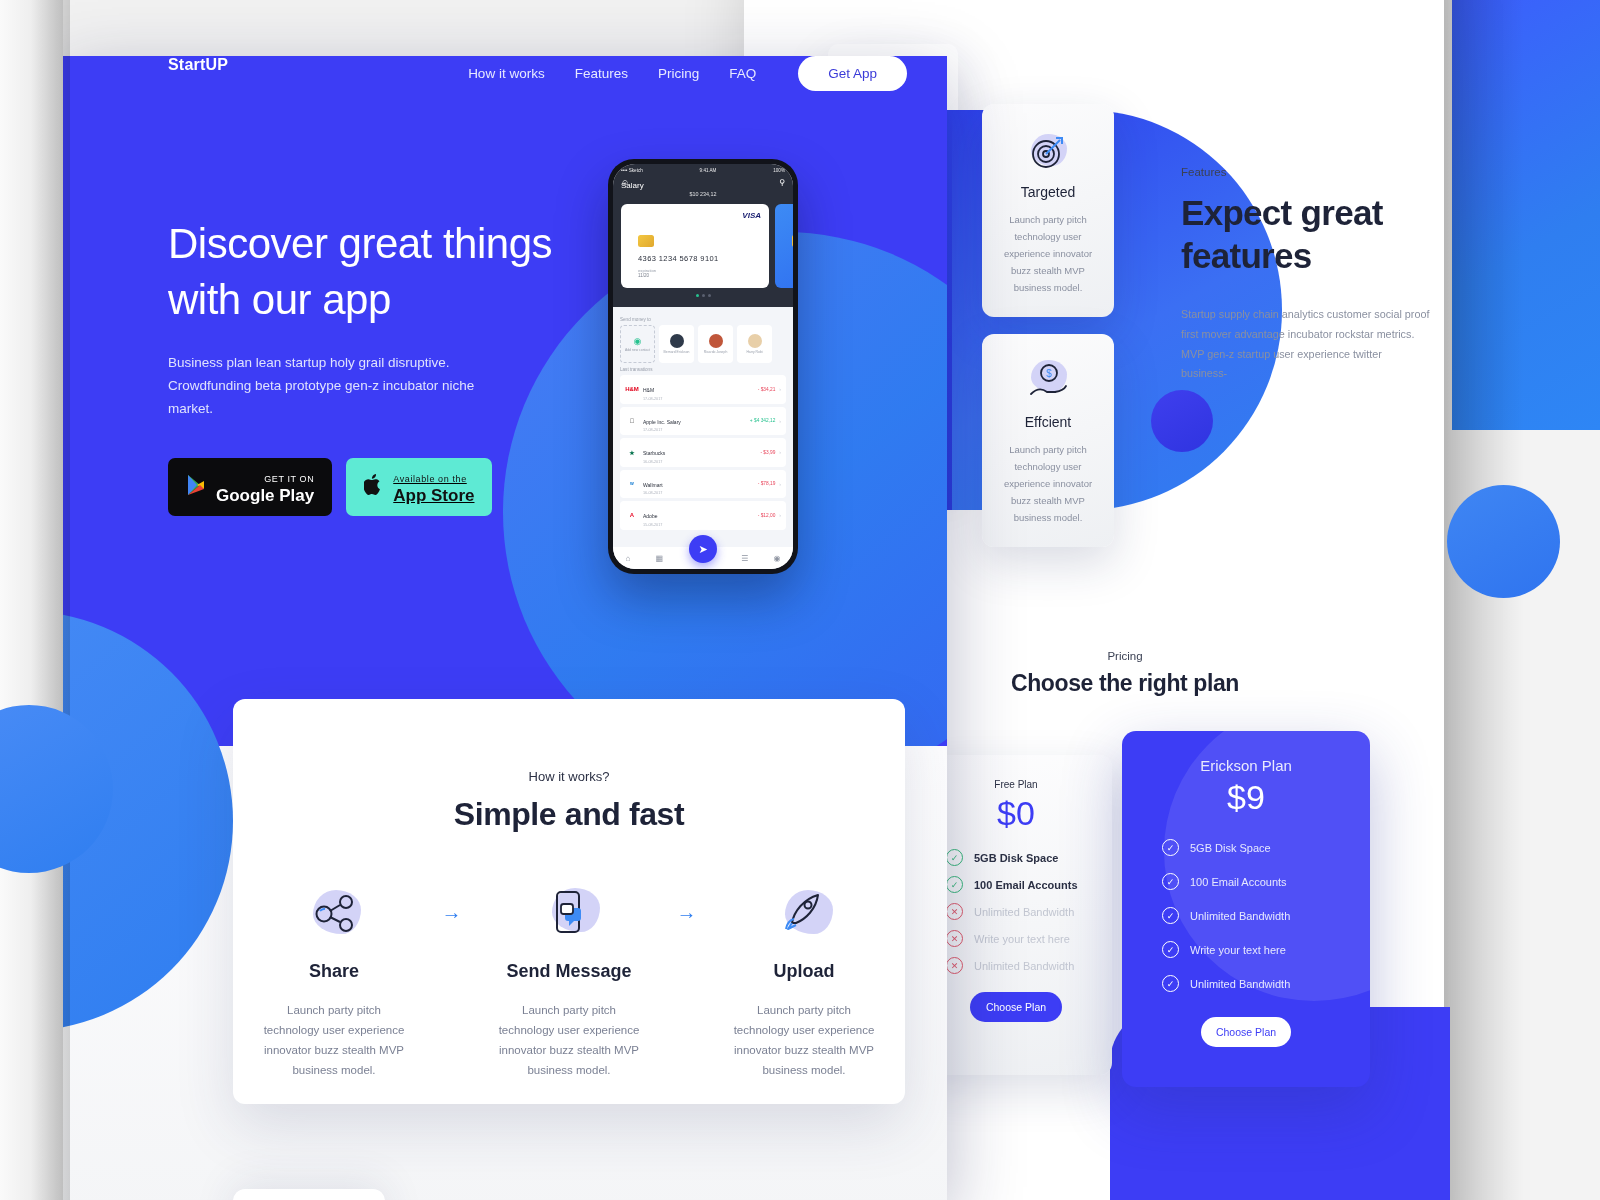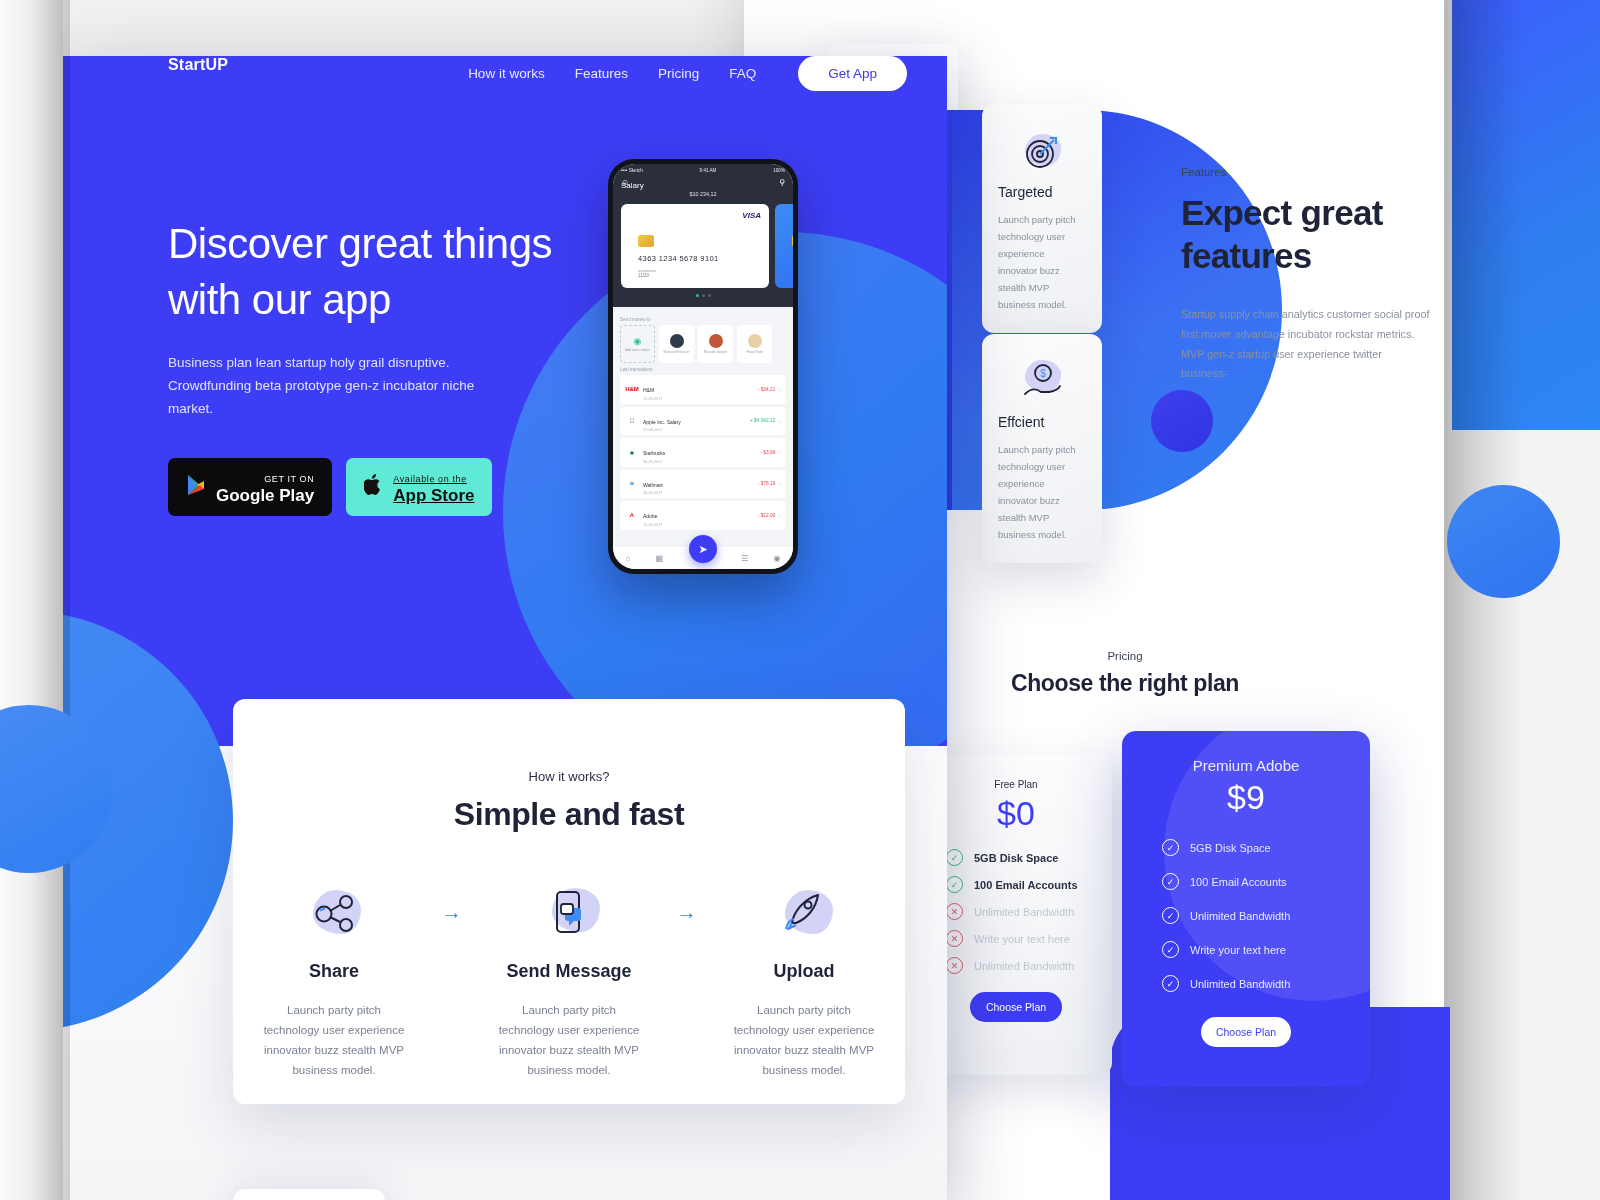--- a/index.html
+++ b/index.html
@@ -180,23 +180,23 @@
   .r-blue-blob {
     position: absolute; left: 952px; top: 110px; width: 330px; height: 400px;
     border-radius: 0 60% 60% 0 / 0 50% 50% 0;
     background: linear-gradient(150deg,#2f42ef 0%, #3b6ff3 55%, #2f7ef0 100%);
   }
   .r-blue-blob2 {
     position: absolute; left: 944px; top: 110px; width: 60px; height: 400px;
     background: linear-gradient(180deg,#2f42ef,#2b3ae0);
   }
   .feat-card {
-    position: absolute; width: 120px; background: linear-gradient(160deg,#fcfcfd,#eef0f3);
+    position: absolute; width: 132px; background: linear-gradient(160deg,#fcfcfd,#eef0f3);
     border-radius: 12px; box-shadow: 0 16px 46px rgba(30,40,90,.17);
-    text-align:left; padding: 22px 16px 20px;
+    text-align:center; padding: 22px 16px 20px;
   }
   .feat-card.one { left: 982px; top: 104px; }
   .feat-card.two { left: 982px; top: 334px; }
   .feat-icon { height: 52px; display:flex; align-items:center; justify-content:center; }
   .feat-name { font-size: 14px; color:#1e2338; margin-top: 6px; }
   .feat-desc { font-size: 9.5px; color:#8a90a0; line-height:1.78; margin-top: 12px; }
 
   .feat-right { position:absolute; left: 1181px; top: 166px; width: 250px; }
   .eyebrow { font-size: 11.5px; color:#3b4154; }
   .big-title { font-size: 35px; font-weight: bold; color:#1e2338; line-height:1.22; margin-top: 14px; letter-spacing:-.7px;}
@@ -367,21 +367,21 @@
         <span class="mark no">✕</span>
         <span class="lbl">Unlimited Bandwidth</span>
       </div>
     </div>
     <button class="btn-plan">Choose Plan</button>
   </div>
 
   <div class="plan-premium">
     <div class="pp-arc"></div>
     <div class="pp-inner">
-      <div class="pp-name">Premium Adobe</div>
+      <div class="pp-name">Erickson Plan</div>
       <div class="plan-price white">$9</div>
       <div class="pp-list">
         <div class="fli">
           <span class="mark w">✓</span>
           <span class="lbl">5GB Disk Space</span>
         </div>
         <div class="fli">
           <span class="mark w">✓</span>
           <span class="lbl">100 Email Accounts</span>
         </div>

